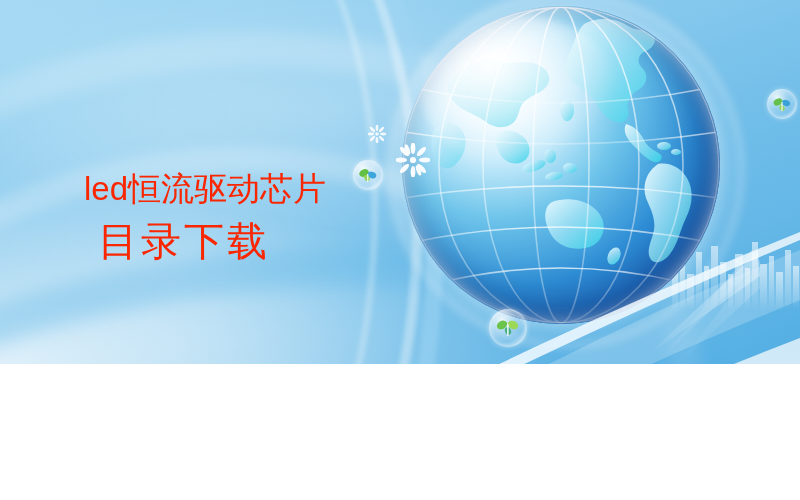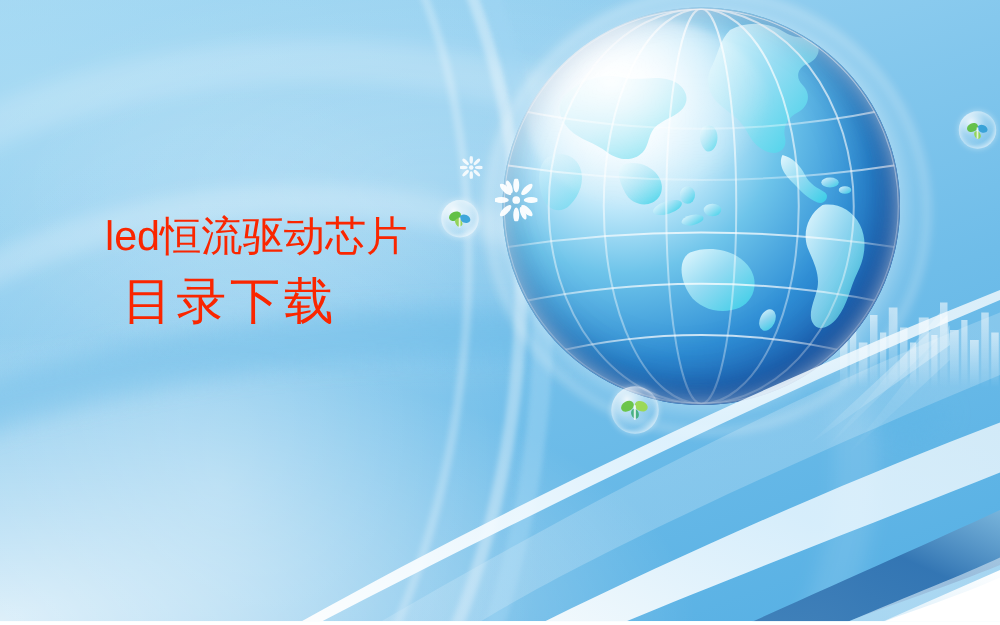--- a/index.html
+++ b/index.html
@@ -1,20 +1,20 @@
 <!DOCTYPE html>
 <html><head>
 <meta charset="utf-8">
 <style>
   html,body{margin:0;padding:0;background:#fff;}
   body{font-family:"Liberation Sans",sans-serif;}
 
   #slide{
     position:relative;
-    width:800px;height:497px;
+    width:800px;height:364px;
     overflow:hidden;
     background:#e5e5e5;
     text-decoration:underline;
   }
 
   
   .layer{position:absolute;inset:0;pointer-events:none;}
 
   .bg-base{
     background:linear-gradient(160deg,#9ed5f2 0%,#8fcdef 28%,#6fbde9 62%,#53aee3 100%);

